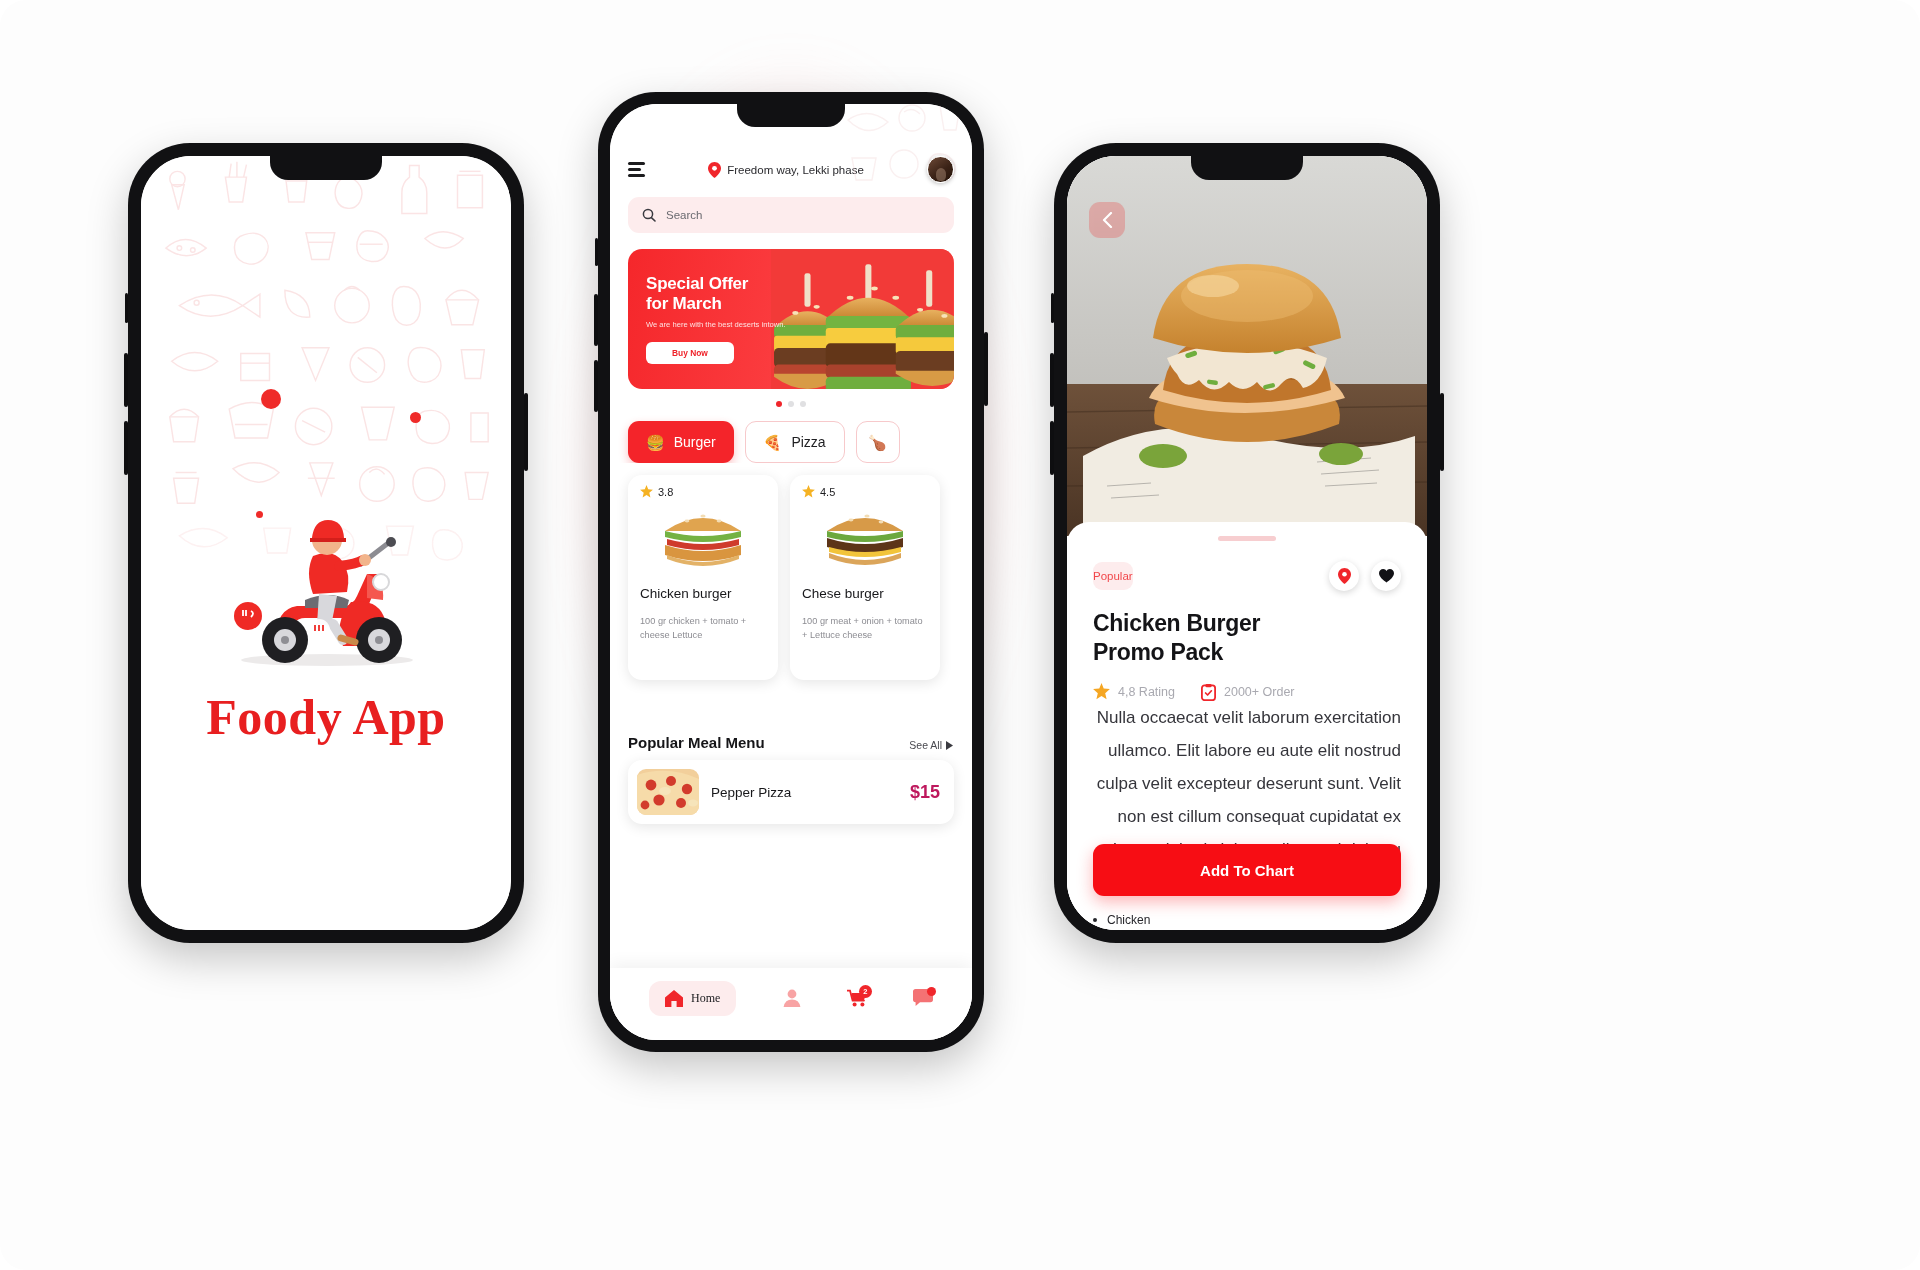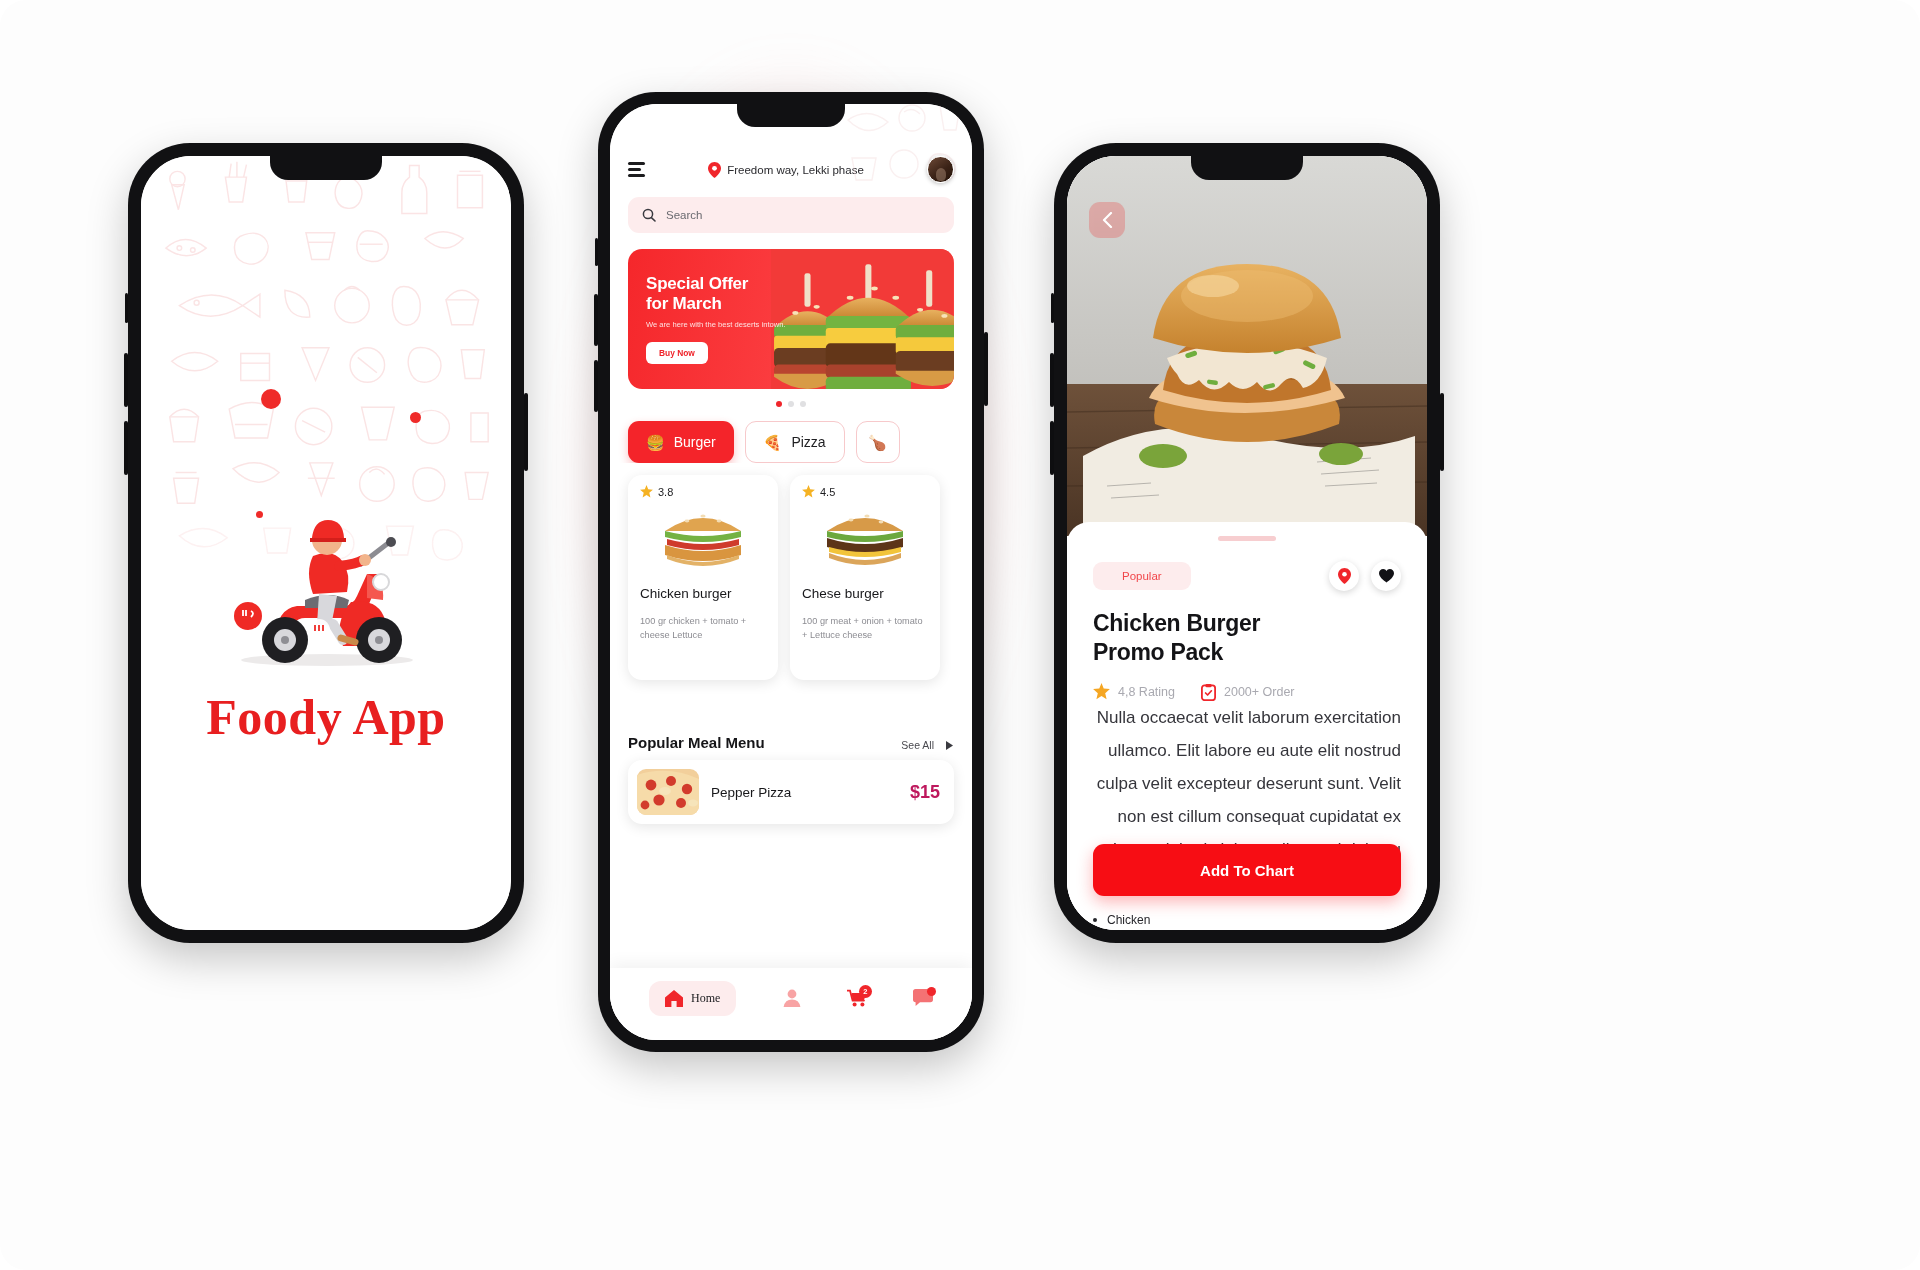--- a/index.html
+++ b/index.html
@@ -130,21 +130,21 @@
   .promo-txt { padding-left: 18px; width: 50%; z-index: 3; }
   .promo-h {
     color: #fff; font-size: 17px; font-weight: 700; line-height: 1.16;
     letter-spacing: -.2px;
   }
   .promo-sub { color: rgba(255,255,255,.86); font-size: 7.6px; margin-top: 6px; line-height: 1.45; }
   .buy-btn {
     margin-top: 12px; display: inline-block;
     background: #fff; color: #ef2229;
     font-size: 8.4px; font-weight: 700;
-    padding: 6px 13px; border-radius: 6px;
+    padding: 6px 26px; border-radius: 6px;
     cursor: pointer;
   }
   .promo-img {
     position: absolute; right: 0; top: 0; bottom: 0; width: 56%;
   }
   .dots { display: flex; gap: 6px; justify-content: center; margin-top: 12px; }
   .dots span { width: 6px; height: 6px; border-radius: 50%; background: #e0e0e2; }
   .dots span.on { background: #f0262b; }
 
   .chips {
@@ -172,21 +172,21 @@
   .fcard-img { height: 72px; margin-top: 4px; display: flex; align-items: center; justify-content: center; }
   .fcard-name { font-size: 13.5px; color: #18181b; margin-top: 12px; }
   .fcard-desc { font-size: 9.2px; color: #8c8c92; line-height: 1.5; margin-top: 14px; }
 
   .sec-head {
     display: flex; align-items: flex-end; justify-content: space-between;
     padding: 14px 18px 0 18px;
     margin-top: 40px;
   }
   .sec-title { font-size: 15px; font-weight: 700; color: #151518; }
-  .see-all { font-size: 10.5px; color: #49494f; display: flex; align-items: center; gap: 12px; cursor: pointer; }
+  .see-all { font-size: 10.5px; color: #49494f; display: flex; align-items: center; gap: 4px; cursor: pointer; }
 
   .meal-row {
     margin: 9px 18px 0 18px; background: #fff;
     border-radius: 14px; box-shadow: 0 3px 13px rgba(0,0,0,.10);
     display: flex; align-items: center; gap: 12px;
     padding: 9px 14px 9px 9px; height: 64px;
   }
   .meal-thumb {
     width: 62px; height: 46px; border-radius: 9px; overflow: hidden; flex: 0 0 auto;
   }
@@ -227,21 +227,21 @@
   }
   .sheet {
     position: absolute; left: 0; right: 0; top: 366px; bottom: 0;
     background: #fff; border-radius: 22px 22px 0 0;
     padding: 0 26px;
   }
   .grabber { width: 58px; height: 5px; border-radius: 3px; background: #f7ced0; margin: 14px auto 0 auto; }
   .tagrow { display: flex; align-items: center; justify-content: space-between; margin-top: 20px; }
   .tag-pop {
     background: #fdeced; color: #f1474b;
-    font-size: 11.5px; padding: 8px 29px; border-radius: 9px;
+    font-size: 11.5px; padding: 8px 0; border-radius: 9px;
   }
   .circ-btns { display: flex; gap: 12px; }
   .circ {
     width: 30px; height: 30px; border-radius: 50%;
     display: flex; align-items: center; justify-content: center;
     box-shadow: 0 2px 7px rgba(0,0,0,.16); background:#fff;
     cursor: pointer;
   }
   .d-title {
     font-size: 23px; font-weight: 700; color: #141417;

